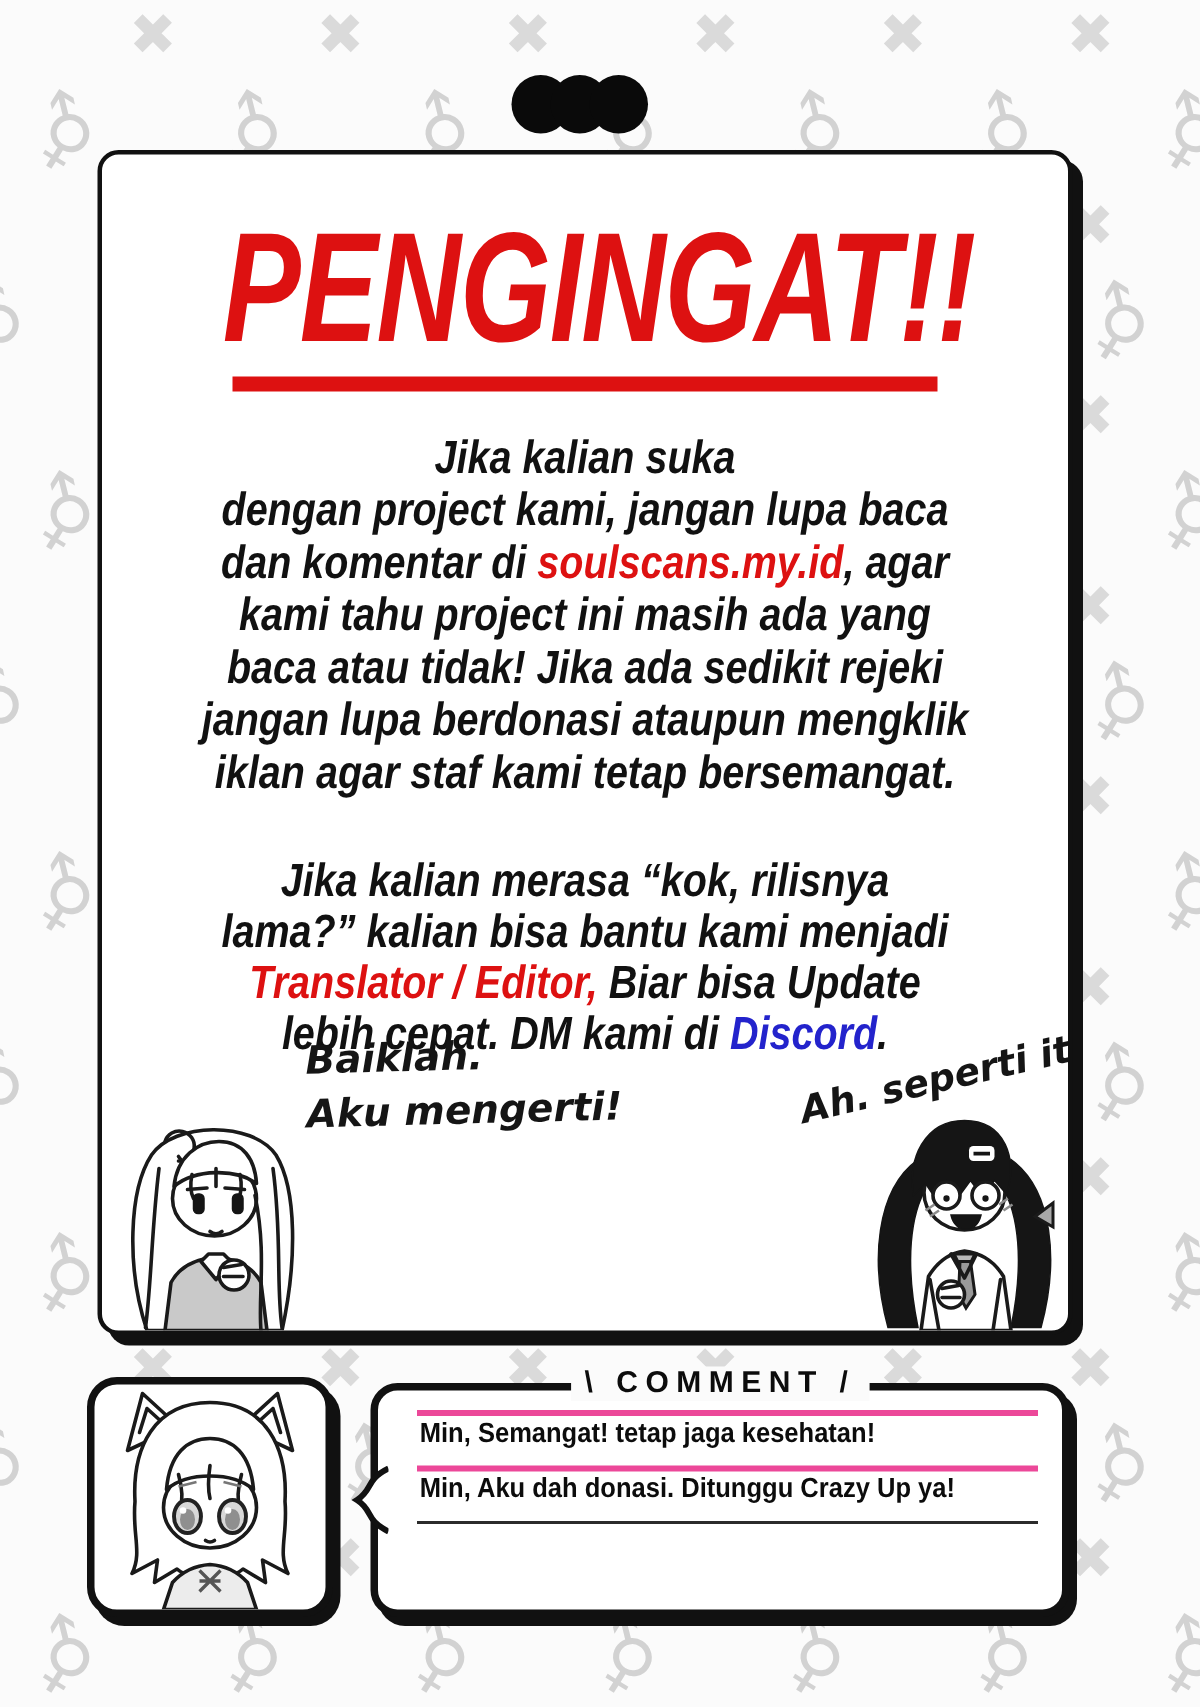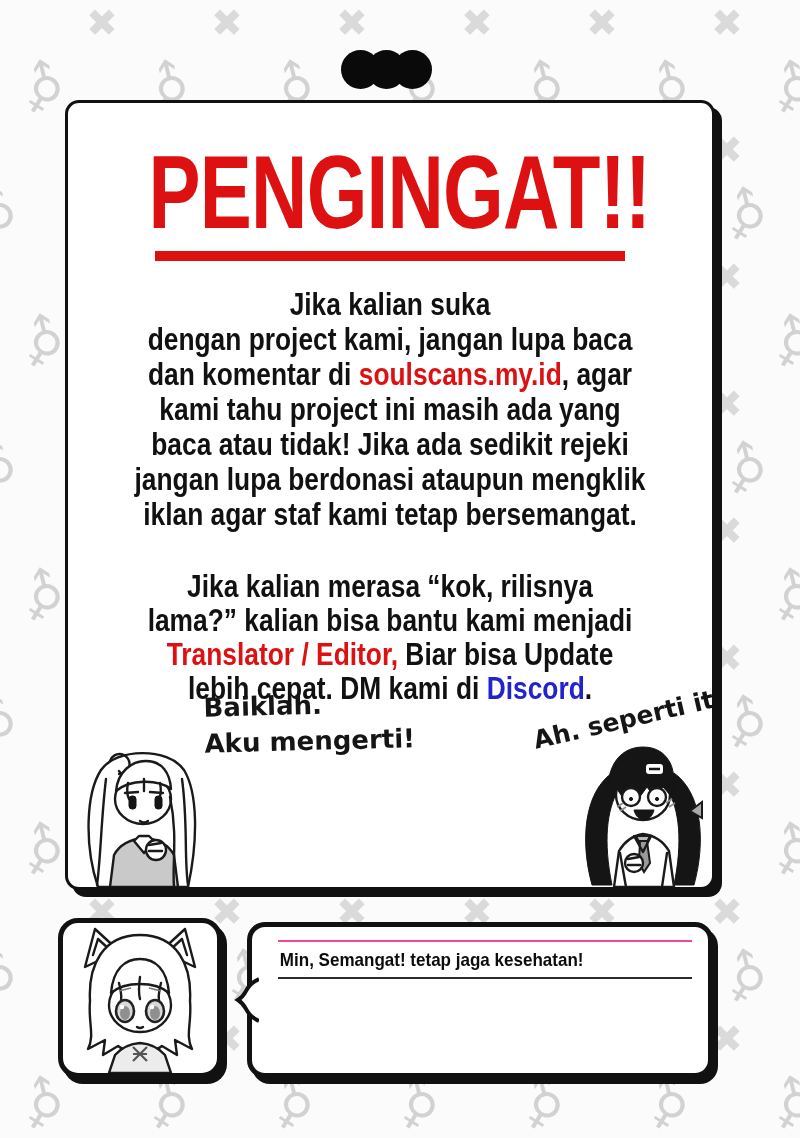--- a/index.html
+++ b/index.html
@@ -20,21 +20,21 @@
   .dots { position:absolute; left:341px; top:50px; display:flex; z-index:3; }
   .dots i { width:39px; height:39px; border-radius:50%; background:#0a0a0a; display:block; }
   .dots i + i { margin-left:-13px; }
 
   
   .card {
     position:absolute; left:65px; top:100px; width:650px; height:790px; z-index:2;
     background:#ffffff; border:3px solid #111; border-radius:14px;
     box-shadow:7px 7px 0 #111;
   }
-  .card-inner { position:relative; width:100%; height:100%; overflow:hidden; border-radius:10px; }
+  .card-inner { position:relative; width:100%; height:100%; overflow:hidden; border-radius:10px;font-style:italic; }
 
   .title {
     margin-top:44px; text-align:center; font-weight:700; font-size:104px; line-height:0.88;
     color:#dd1111; letter-spacing:-1px; transform:scaleX(0.75); transform-origin:50% 0;
     white-space:nowrap;
   }
   .title-underline { width:470px; height:10px; background:#dd1111; margin:12px auto 0; }
 
   .para { margin-top:26px; font-weight:700; transform:scaleX(0.85); transform-origin:50% 0; }
   .para .tline { text-align:center; white-space:pre; font-size:31px; line-height:35px; }
@@ -63,21 +63,21 @@
     background:#fff; border:5px solid #111; border-radius:18px; box-shadow:5px 6px 0 #111;
   }
   .bubble-legend {
     position:absolute; top:-16px; left:50%; transform:translateX(-50%);
     background:#fbfbfb; padding:0 9px; font-weight:700; font-size:20px;
     letter-spacing:5px; white-space:nowrap; color:#0c0c0c;
   }
   .bubble-tail { position:absolute; left:-19px; top:50%; transform:translateY(-50%); z-index:3; }
   .comment-rows { margin:13px 16px 0 26px; }
   .comment-row {
-    height:37px; display:flex; align-items:center; border-top:2px solid #ec4899;
+    height:37px; display:flex; align-items:flex-start; border-top:4px solid #ec4899;
   }
   .comment-row span {
     font-weight:700; font-size:18.5px; white-space:nowrap; padding-left:2px;
     transform:scaleX(0.92); transform-origin:left center; color:#0c0c0c;
   }
   .comment-end { border-top:2px solid #2b2b2b; }
 
   svg .ln { fill:none; stroke:#1a1a1a; stroke-width:2.4; stroke-linecap:round; stroke-linejoin:round; }
   svg .fw { fill:#ffffff; stroke:#1a1a1a; stroke-width:2.4; stroke-linejoin:round; }
   svg .fb { fill:#151515; stroke:#151515; }
@@ -309,21 +309,25 @@
       <path d="M46,150 L52,132 Q62,121 77,120 Q92,121 102,132 L108,150 Z" fill="#ececec" stroke="#1a1a1a" stroke-width="2.4"></path>
       <path d="M70,124 L84,138 M84,124 L70,138 M70,131 L84,131" stroke="#555" stroke-width="2.2"></path>
     </svg>
   </div>
 
   <div class="bubble">
     <svg class="bubble-tail" width="26" height="46" viewBox="0 0 26 46" aria-hidden="true">
       <path d="M26,2 C10,10 16,16 5,23 C16,30 10,36 26,44 Z" fill="#ffffff"></path>
       <path d="M26,2 C10,10 16,16 5,23 C16,30 10,36 26,44" fill="none" stroke="#111" stroke-width="4"></path>
     </svg>
+    <div class="bubble-legend">\ COMMENT /</div>
     <div class="comment-rows">
       <div class="comment-row">
         <span>Min, Semangat! tetap jaga kesehatan!</span>
       </div>
+      <div class="comment-row">
+        <span>Min, Aku dah donasi. Ditunggu Crazy Up ya!</span>
+      </div>
       <div class="comment-end"></div>
     </div>
   </div>
 
 </div>
 
 </body></html>

